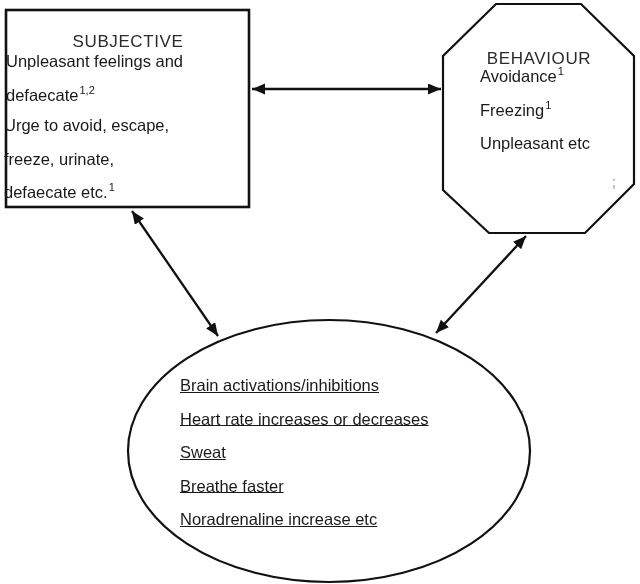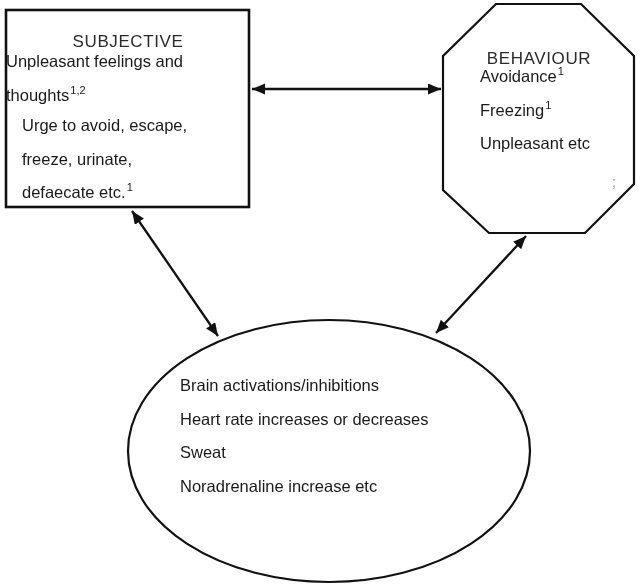--- a/index.html
+++ b/index.html
@@ -23,25 +23,25 @@
   .body-text { font-size: 16.5px; }
   .centered { }
   .line { line-height: 29px; white-space: nowrap; }
   .sup {
     font-size: 11px;
     vertical-align: 6.5px;
     margin-left: 1px;
   }
   .subj-title   { left: 6px;   top: 32px;  width: 244px; }
   .subj-para1   { left: 6px;   top: 42px;  width: 244px; line-height: 30px; }
-  .subj-para2   { left: 22px;   top: 106px; width: 228px; line-height: 29px; }
+  .subj-para2   { left: 4px;   top: 106px; width: 228px; line-height: 29px; }
   .behav-title  { left: 443px; top: 29px;  width: 192px; margin-top: 20px; }
   .behav-items  { left: 468px; top: 57px;  line-height: 28.6px; margin-left: 12px; }
   .body-title   { left: 129px; top: 340px; width: 402px; }
-  .body-items   { left: 180px; top: 366px; line-height: 28.4px; }
+  .body-items   { left: 180px; top: 366px; line-height: 28.4px; text-decoration: underline; }
   .stray-1 { left: 612px; top: 174px; font-size: 14px; color: #8a8a8a; }
   .stray-2 { left: 521px; top: 401px; font-size: 12px; color: #9a9a9a; }
 </style>
 </head>
 <body>
 
 <div class="stage">
 
   <svg class="shapes" width="640" height="584" viewBox="0 0 640 584">
     <defs>
@@ -60,21 +60,21 @@
 
     <line x1="132" y1="211" x2="218" y2="336" stroke="#111111" stroke-width="2.3" marker-start="url(#ah)" marker-end="url(#ah)"></line>
 
     <line x1="526" y1="236" x2="436" y2="333" stroke="#111111" stroke-width="2.3" marker-start="url(#ah)" marker-end="url(#ah)"></line>
   </svg>
 
   <div class="t title subj-title">SUBJECTIVE</div>
 
   <div class="t body-text centered subj-para1">
     <div class="line"><span>Unpleasant feelings and</span><span class="sup"></span></div>
-    <div class="line"><span>thoughts</span><span class="sup">1,2</span></div>
+    <div class="line"><span>defaecate</span><span class="sup">1,2</span></div>
   </div>
 
   <div class="t body-text centered subj-para2">
     <div class="line"><span>Urge to avoid, escape,</span><span class="sup"></span></div>
     <div class="line"><span>freeze, urinate,</span><span class="sup"></span></div>
     <div class="line"><span>defaecate etc.</span><span class="sup">1</span></div>
   </div>
 
   <div class="t title behav-title">BEHAVIOUR</div>
 
@@ -82,19 +82,20 @@
     <div class="line"><span>Avoidance</span><span class="sup">1</span></div>
     <div class="line"><span>Freezing</span><span class="sup">1</span></div>
     <div class="line"><span>Unpleasant etc</span><span class="sup"></span></div>
   </div>
 
 
   <div class="t body-text body-items">
     <div class="line"><span>Brain activations/inhibitions</span><span class="sup"></span><span></span></div>
     <div class="line"><span>Heart rate increases or decreases</span><span class="sup"></span><span></span></div>
     <div class="line"><span>Sweat</span><span class="sup"></span><span></span></div>
+    <div class="line"><span>Breathe faster</span><span class="sup"></span><span></span></div>
     <div class="line"><span>Noradrenaline increase etc</span><span class="sup"></span><span></span></div>
   </div>
 
   <div class="t stray-1">;</div>
   <div class="t stray-2">,</div>
 
 </div>
 
 </body></html>

